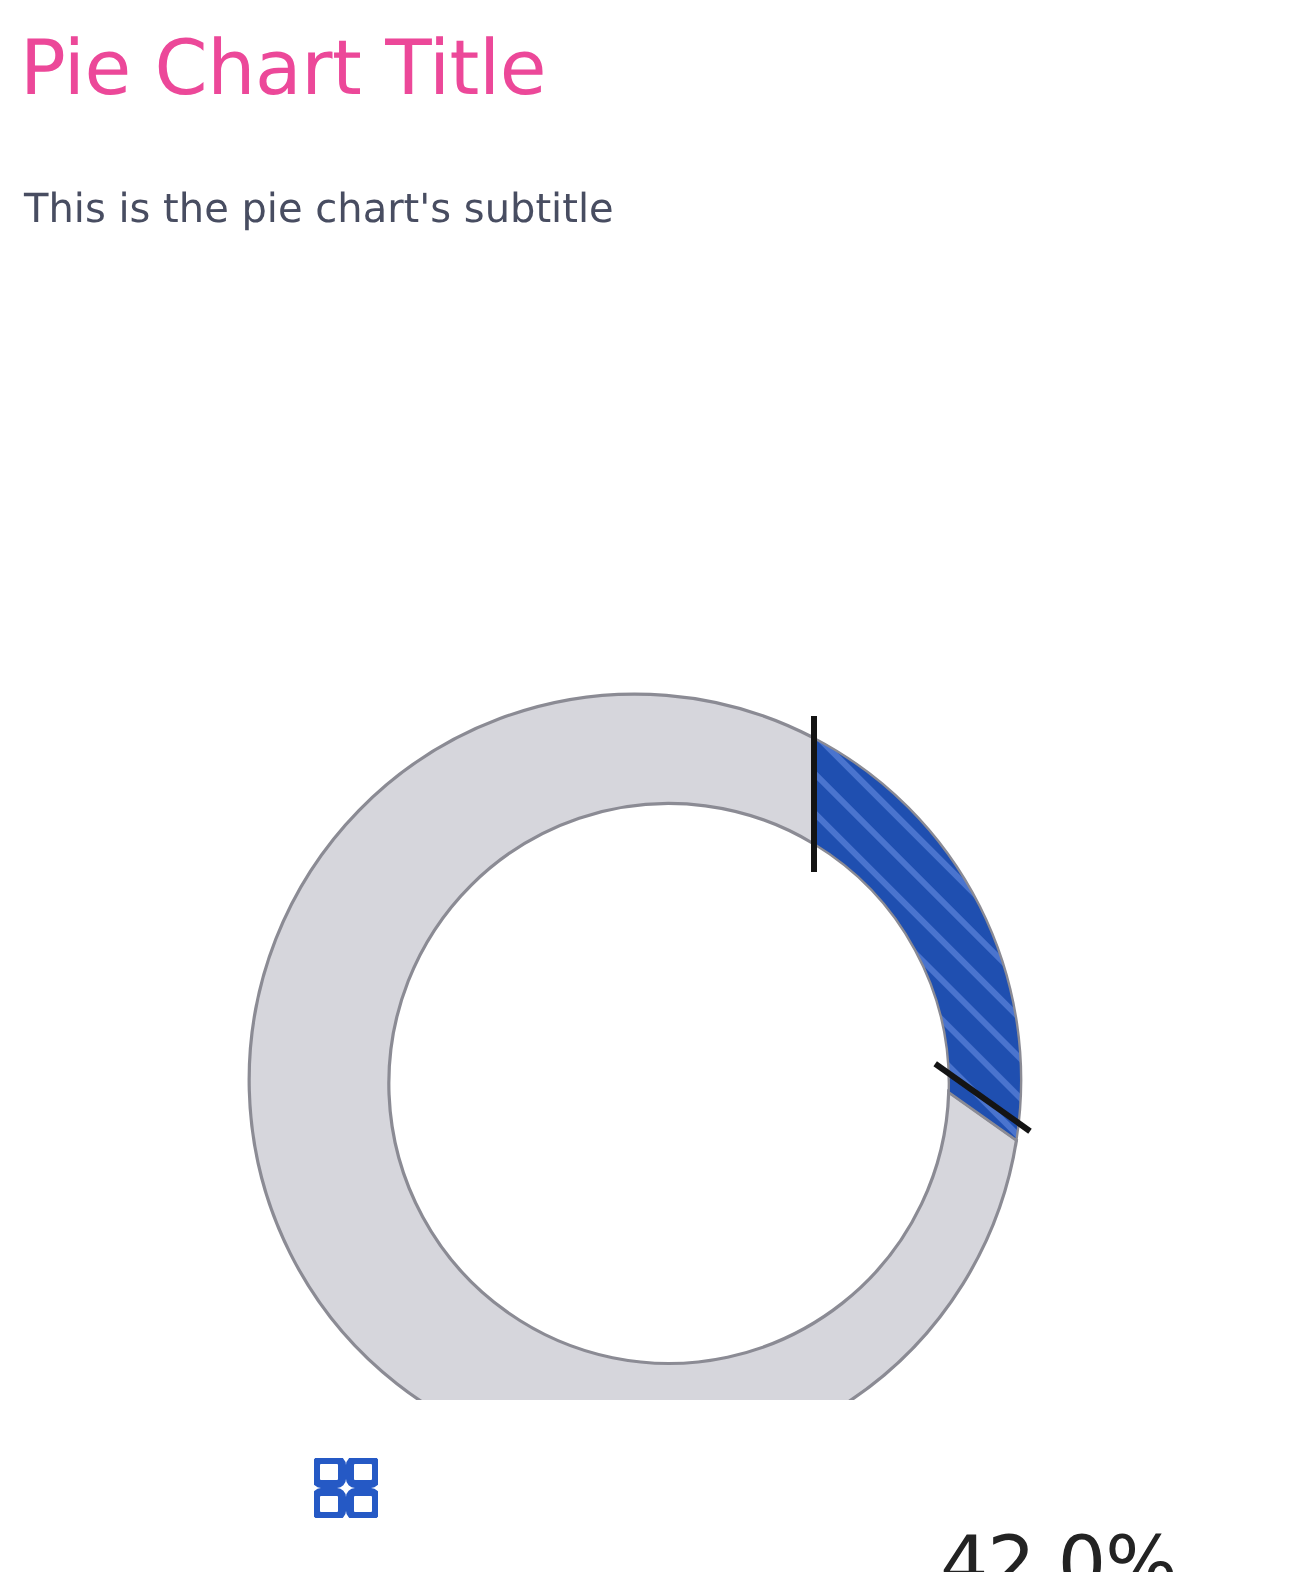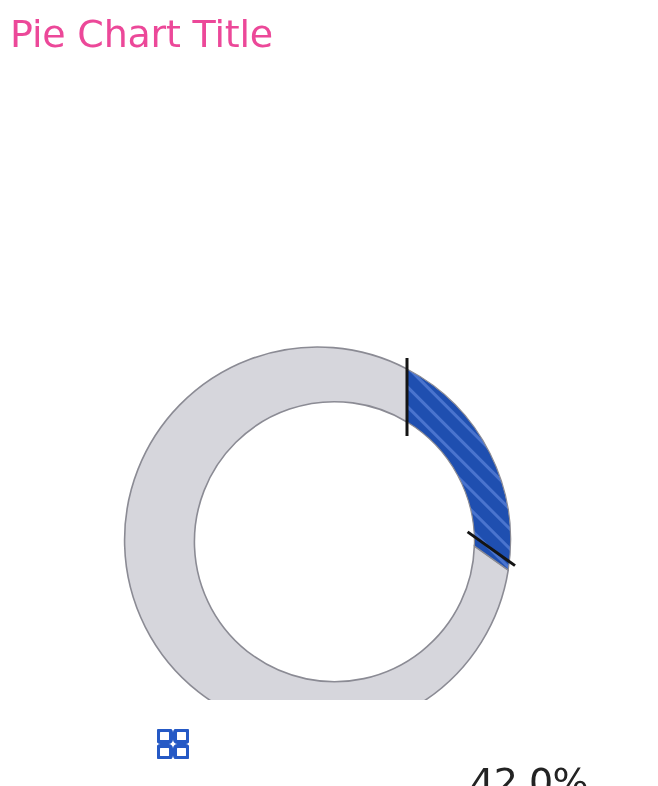--- a/index.html
+++ b/index.html
@@ -85,20 +85,21 @@
     line-height: 0;
   }
 </style>
 </head>
 <body>
 
 <div id="root">
 
   <div class="chart-title">Pie Chart Title</div>
 
+  <div class="chart-subtitle">This is the pie chart's subtitle</div>
 
   <div class="plot-area">
     <svg class="donut-svg" width="658" height="560" viewBox="0 0 658 560">
       <defs>
         <pattern id="hatch" width="14" height="14" patternUnits="userSpaceOnUse" patternTransform="rotate(-45)">
           <rect width="14" height="14" fill="#1f4fb0"></rect>
           <rect width="3" height="14" fill="#4a74ce"></rect>
         </pattern>
       </defs>
 

